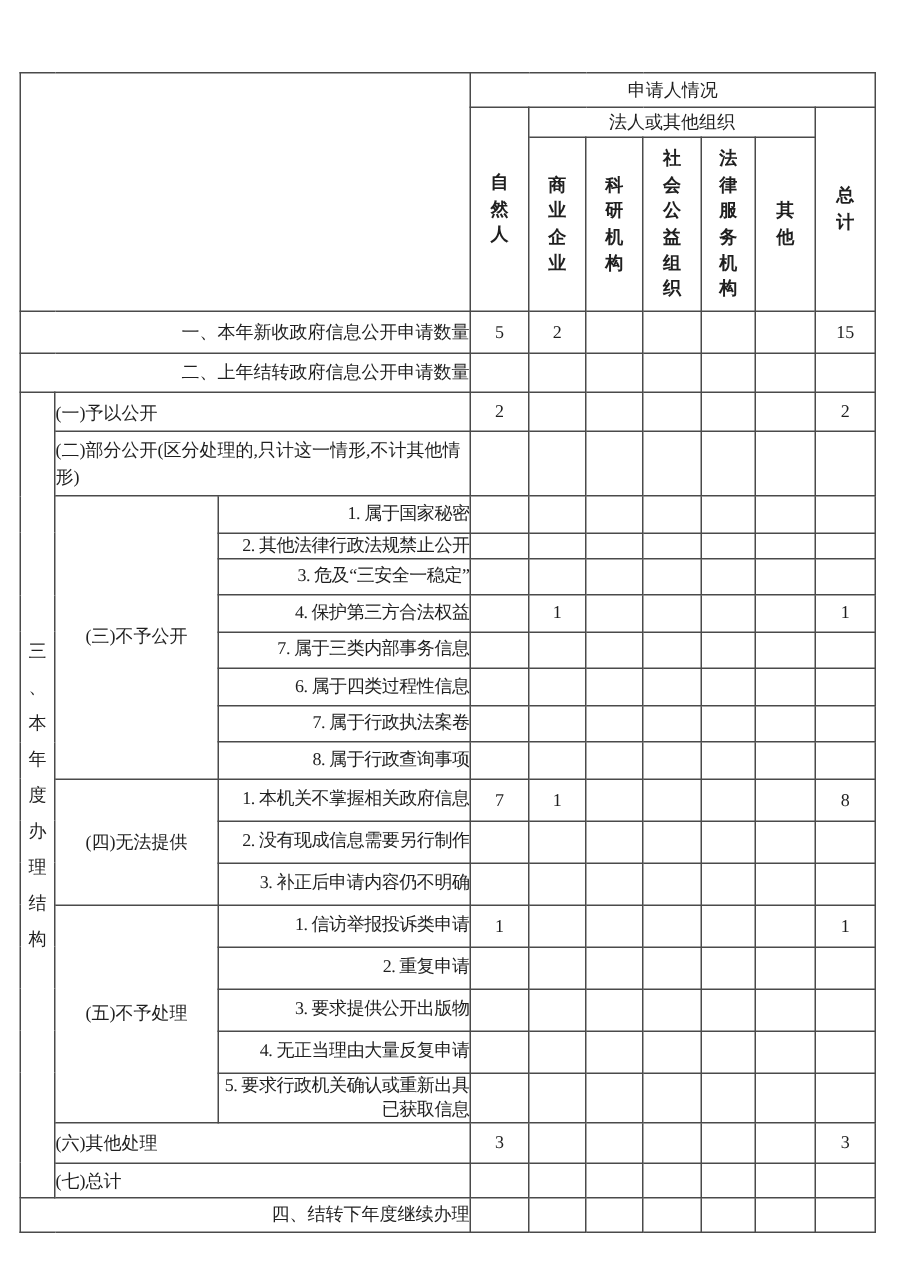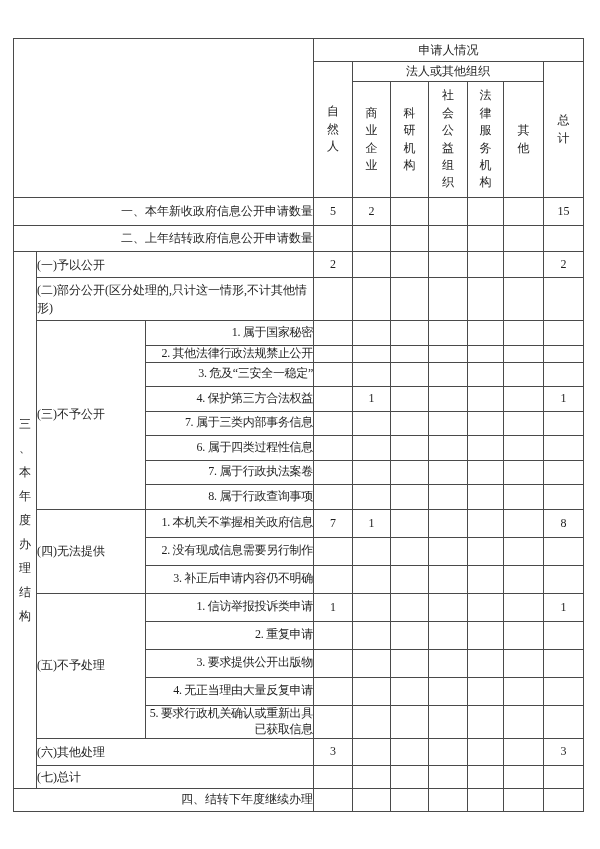--- a/index.html
+++ b/index.html
@@ -10,21 +10,21 @@
   body {
     width: 600px;
     height: 849px;
     position: relative;
     font-family: "Liberation Serif", "DejaVu Serif", serif;
     color: #1f1f1f;
   }
   .page {
     position: absolute;
     left: 13px;
-    top: 38px;
+    top: 48px;
   }
   table.tbl {
     border-collapse: collapse;
     table-layout: fixed;
     width: 570px;
   }
   table.tbl td {
     border: 1px solid #4a4a4a;
     padding: 0;
     font-size: 12px;
@@ -34,20 +34,21 @@
   }
   
   td.hc { text-align: center; }
   
   .vtext {
     display: inline-block;
     width: 1em;
     line-height: 1.45;
     word-break: break-all;
     line-break: anywhere;
+    font-weight: bold;
   }
   .vlabel {
     display: inline-block;
     width: 1em;
     line-height: 2.0;
     word-break: break-all;
     line-break: anywhere;
     text-align: right;
   }
   
@@ -56,21 +57,21 @@
     padding: 0 4px 0 9px;
   }
   
   td.sub {
     text-align: left;
     padding: 2px 6px 2px 12px;
     line-height: 1.5;
     margin-top: 16px;
   }
   
-  td.cat { }
+  td.cat { text-align: center; }
   
   td.item {
     text-align: right;
     padding: 1px 2px 1px 6px;
     font-size: 11px;
     letter-spacing: -0.3px;
     line-height: 1.3;
   }
   
   td.v { text-align: center; }

